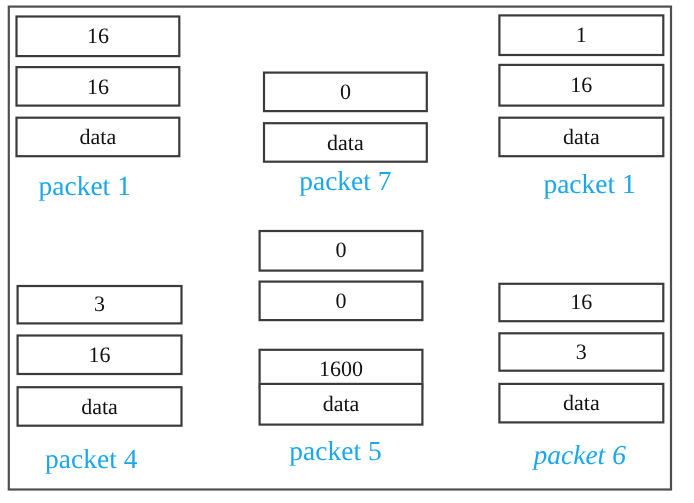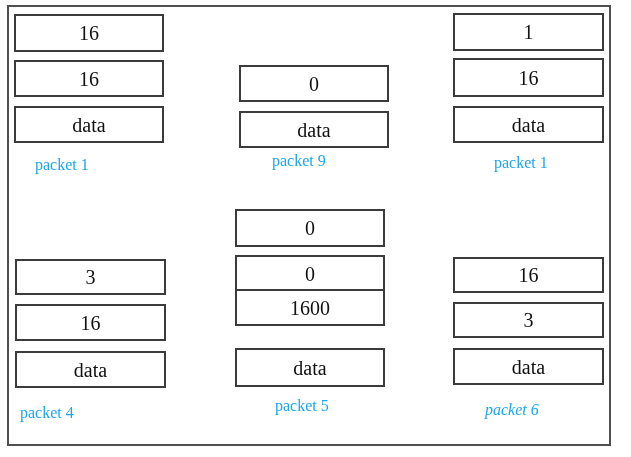--- a/index.html
+++ b/index.html
@@ -40,21 +40,21 @@
     background: #ffffff;
     display: flex;
     align-items: center;
     justify-content: center;
     font-size: 20px;
     color: #111111;
     line-height: 1;
   }
   .packet-label {
     position: absolute;
-    font-size: 16px;
+    font-size: 25px;
     color: #1ba7ea;
     white-space: nowrap;
     line-height: 1;
   }
 </style>
 </head>
 <body>
 
 <div class="canvas">
   <div class="frame"></div>
@@ -62,43 +62,43 @@
   <div class="packet-group" style="left:14px; width:150px;">
     <div class="field-box" style="top:14px; height:38px;">16</div>
     <div class="field-box" style="top:60px;">16</div>
     <div class="field-box" style="top:106px;">data</div>
     <div class="packet-label" style="left:21px; top:157px;">packet 1</div>
   </div>
 
   <div class="packet-group" style="left:239px; width:150px;">
     <div class="field-box" style="top:65px;">0</div>
     <div class="field-box" style="top:111px;">data</div>
-    <div class="packet-label" style="left:33px; top:153px;">packet 9</div>
+    <div class="packet-label" style="left:33px; top:153px;">packet 7</div>
   </div>
 
   <div class="packet-group" style="left:453px; width:151px;">
     <div class="field-box" style="top:13px; height:38px;">1</div>
     <div class="field-box" style="top:58px; height:39px;">16</div>
     <div class="field-box" style="top:106px;">data</div>
     <div class="packet-label" style="left:41px; top:155px;">packet 1</div>
   </div>
 
   <div class="packet-group" style="left:15px; width:151px;">
     <div class="field-box" style="top:259px; height:36px;">3</div>
     <div class="field-box" style="top:304px;">16</div>
     <div class="field-box" style="top:351px;">data</div>
-    <div class="packet-label" style="left:5px; top:405px;text-align:center;">packet 4</div>
+    <div class="packet-label" style="left:26px; top:405px;text-align:center;">packet 4</div>
   </div>
 
   <div class="packet-group" style="left:235px; width:150px;">
     <div class="field-box" style="top:209px; height:38px;">0</div>
     <div class="field-box" style="top:255px;">0</div>
-    <div class="field-box" style="top:289px;">1600</div>
+    <div class="field-box" style="top:317px;">1600</div>
     <div class="field-box" style="top:348px; height:39px;">data</div>
-    <div class="packet-label" style="left:40px; top:398px;">packet 5</div>
+    <div class="packet-label" style="left:28px; top:398px;">packet 5</div>
   </div>
 
   <div class="packet-group" style="left:453px; width:151px;">
     <div class="field-box" style="top:257px; height:36px;">16</div>
     <div class="field-box" style="top:302px; height:36px;">3</div>
     <div class="field-box" style="top:348px;">data</div>
     <div class="packet-label" style="left:32px; top:402px;font-style:italic;">packet 6</div>
   </div>
 </div>
 

